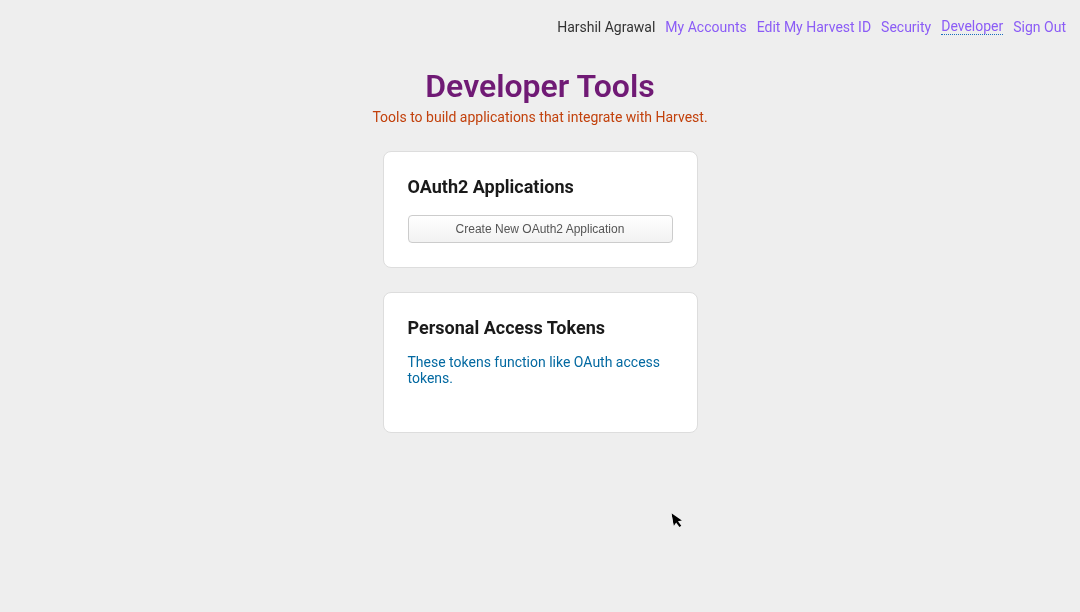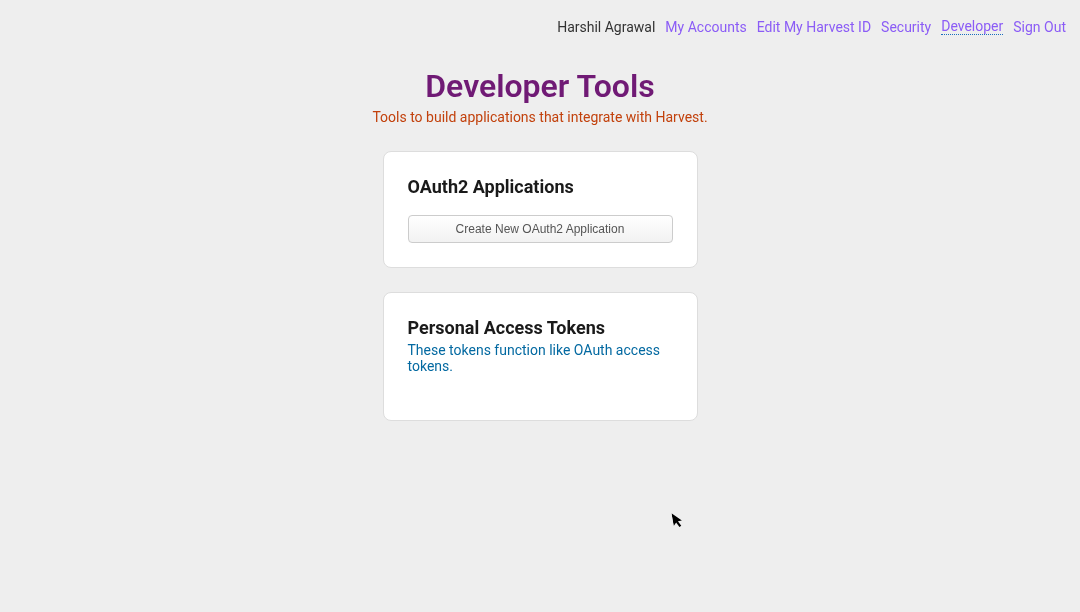--- a/index.html
+++ b/index.html
@@ -74,21 +74,21 @@
     }
 
     .card-title {
       font-size: 18px;
       font-weight: 700;
       color: #1a1a1a;
       margin-bottom: 18px;
     }
 
     .card-title.with-desc {
-      margin-bottom: 4px;
+      margin-bottom: 16px;
     }
 
     .card-desc {
       font-size: 14px;
       color: #0369a1;
       margin-bottom: 22px;
     }
 
     .card-button {
       display: block;

